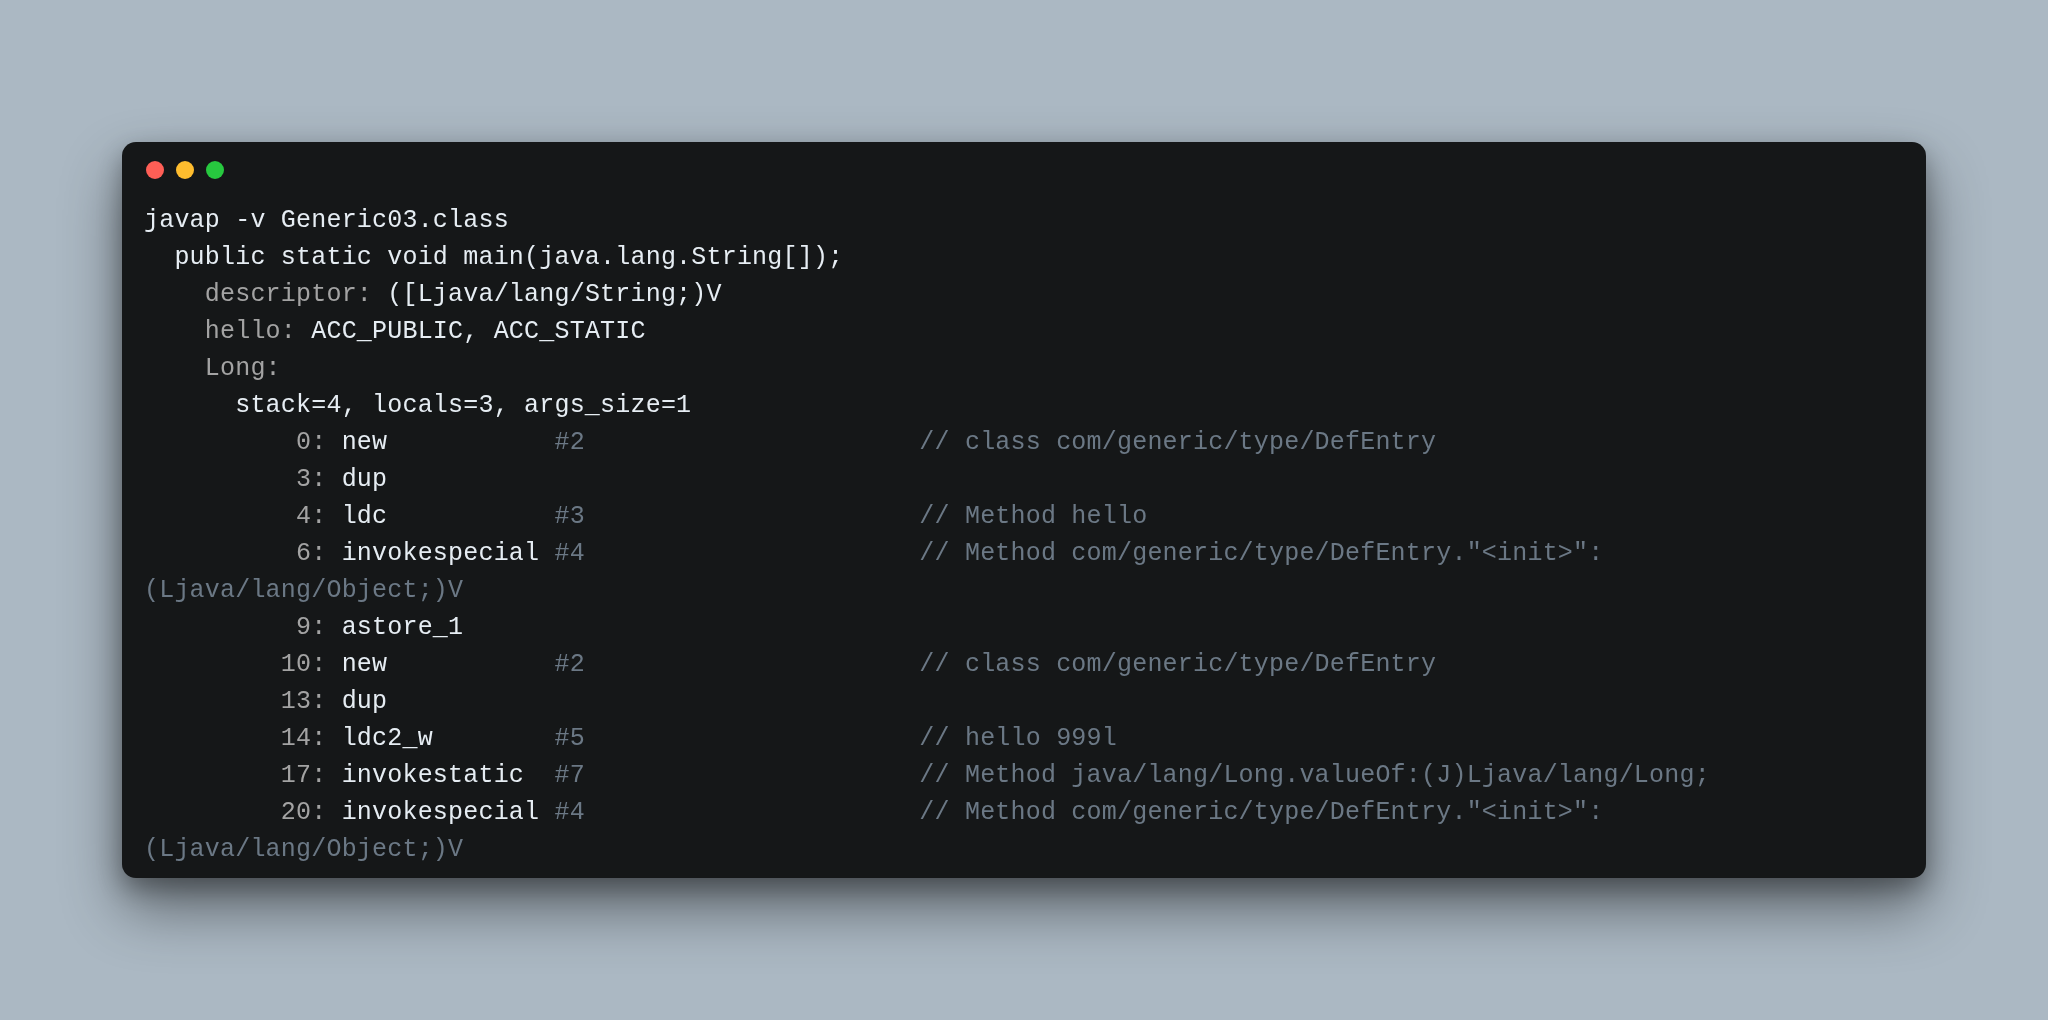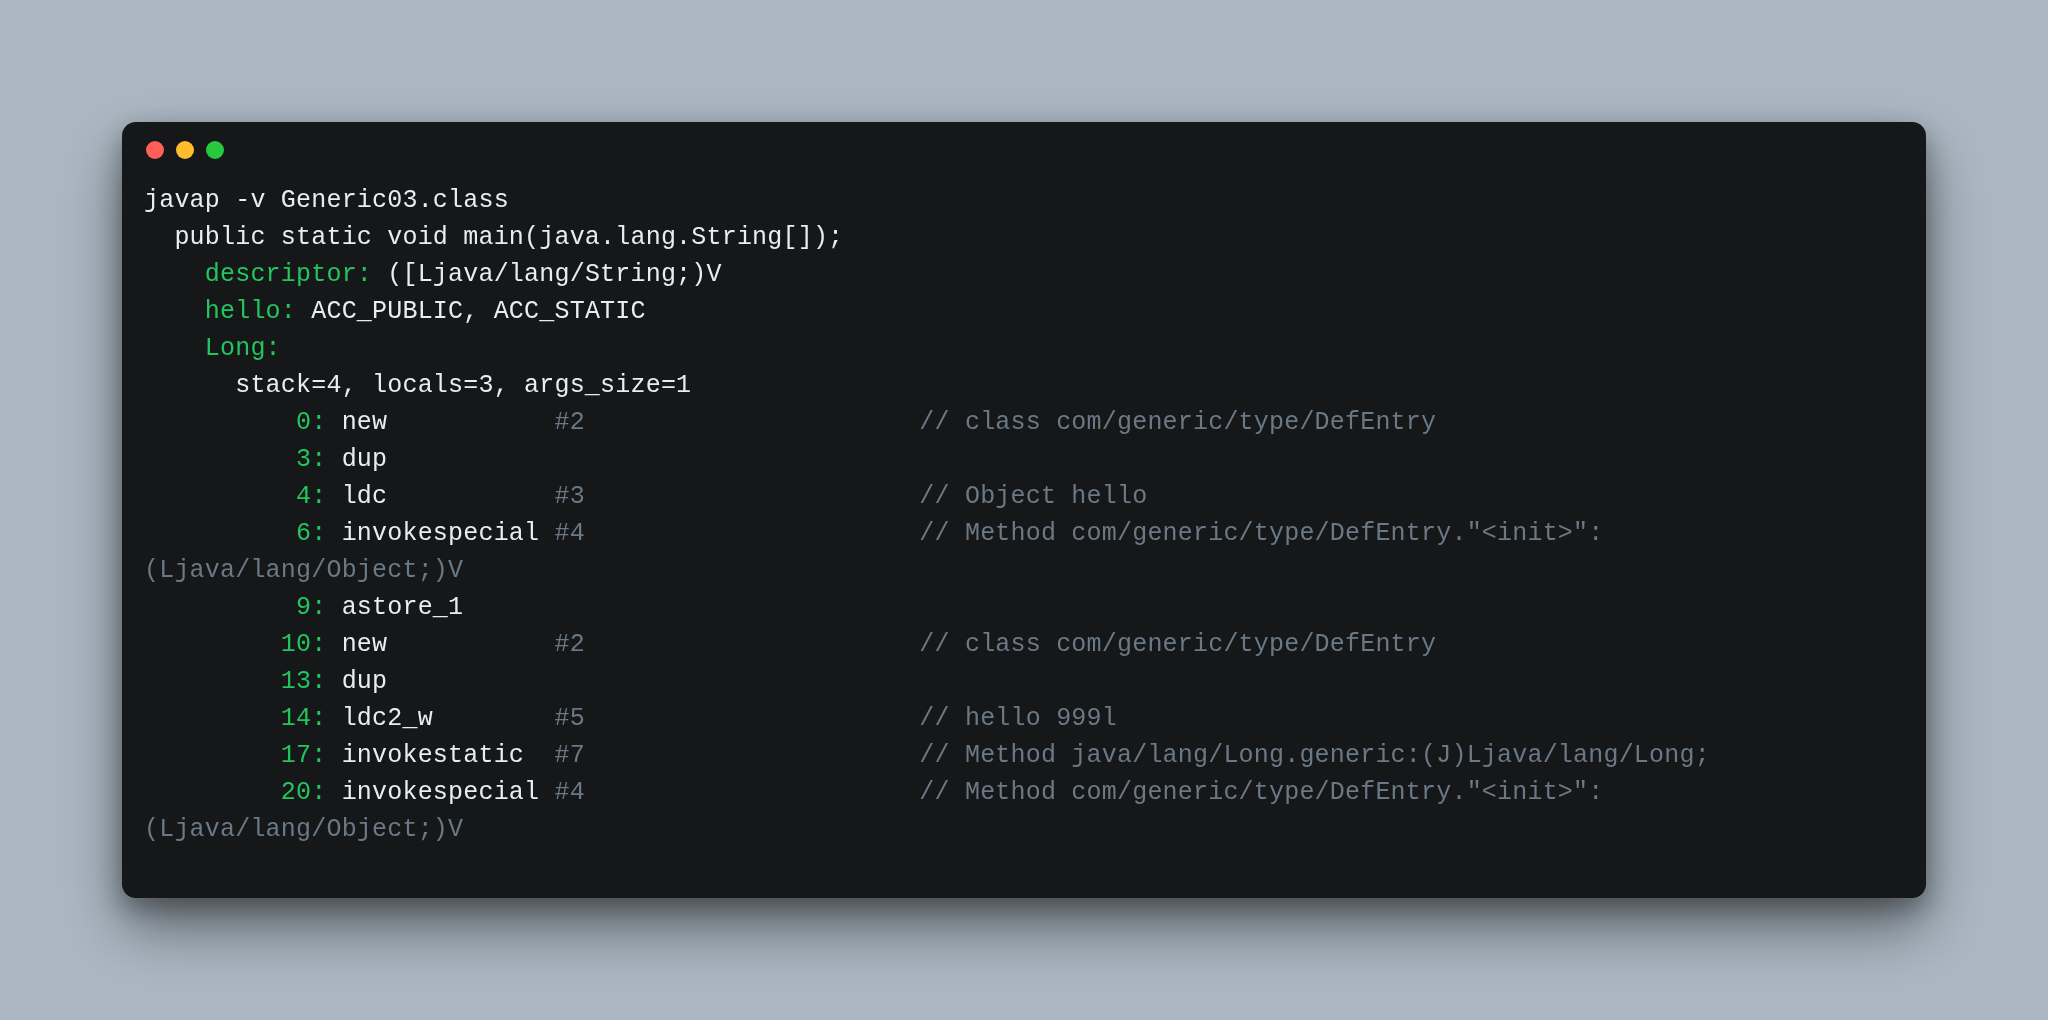--- a/index.html
+++ b/index.html
@@ -16,21 +16,20 @@
     display: flex;
     align-items: center;
     justify-content: center;
   }
   .window {
     width: 1804px;
     background: #151718;
     border-radius: 14px;
     box-shadow: 0 30px 60px rgba(0,0,0,0.45), 0 10px 25px rgba(0,0,0,0.30);
     overflow: hidden;
-    padding-bottom: 40px;
   }
   .titlebar {
     height: 56px;
     display: flex;
     align-items: center;
     padding-left: 24px;
     gap: 12px;
   }
   .traffic {
     width: 18px;
@@ -41,46 +40,46 @@
   .traffic.yellow { background: #ffbd2e; }
   .traffic.green  { background: #27c93f; }
   .code {
     padding: 4px 22px 10px 22px;
     font-size: 25px;
     line-height: 1.48;
     white-space: pre;
     color: #e6edf3;
     letter-spacing: 0.2px;
   }
-  .kw  { color: #22c55e; }   
+  .kw  { color: #a3a3a3; }   
   .cmt { color: #6b7885; }   
 </style>
 </head>
 <body>
 
 <div class="stage">
   <div class="window">
     <div class="titlebar">
       <div class="traffic red"></div>
       <div class="traffic yellow"></div>
       <div class="traffic green"></div>
     </div>
     <div class="code" id="code">javap -v Generic03.class
   public static void main(java.lang.String[]);
     <span class="kw">descriptor:</span> ([Ljava/lang/String;)V
     <span class="kw">hello:</span> ACC_PUBLIC, ACC_STATIC
     <span class="kw">Long:</span>
       stack=4, locals=3, args_size=1
          <span class="kw"> 0:</span> new           <span class="cmt">#2                      </span><span class="cmt">// class com/generic/type/DefEntry</span>
          <span class="kw"> 3:</span> dup           <span class="cmt">                        </span>
-         <span class="kw"> 4:</span> ldc           <span class="cmt">#3                      </span><span class="cmt">// Object hello</span>
+         <span class="kw"> 4:</span> ldc           <span class="cmt">#3                      </span><span class="cmt">// Method hello</span>
          <span class="kw"> 6:</span> invokespecial <span class="cmt">#4                      </span><span class="cmt">// Method com/generic/type/DefEntry."&lt;init&gt;":</span>
 <span class="cmt">(Ljava/lang/Object;)V</span>
          <span class="kw"> 9:</span> astore_1      <span class="cmt">                        </span>
          <span class="kw">10:</span> new           <span class="cmt">#2                      </span><span class="cmt">// class com/generic/type/DefEntry</span>
          <span class="kw">13:</span> dup           <span class="cmt">                        </span>
          <span class="kw">14:</span> ldc2_w        <span class="cmt">#5                      </span><span class="cmt">// hello 999l</span>
-         <span class="kw">17:</span> invokestatic  <span class="cmt">#7                      </span><span class="cmt">// Method java/lang/Long.generic:(J)Ljava/lang/Long;</span>
+         <span class="kw">17:</span> invokestatic  <span class="cmt">#7                      </span><span class="cmt">// Method java/lang/Long.valueOf:(J)Ljava/lang/Long;</span>
          <span class="kw">20:</span> invokespecial <span class="cmt">#4                      </span><span class="cmt">// Method com/generic/type/DefEntry."&lt;init&gt;":</span>
 <span class="cmt">(Ljava/lang/Object;)V</span>
 </div>
   </div>
 </div>
 
 </body></html>

